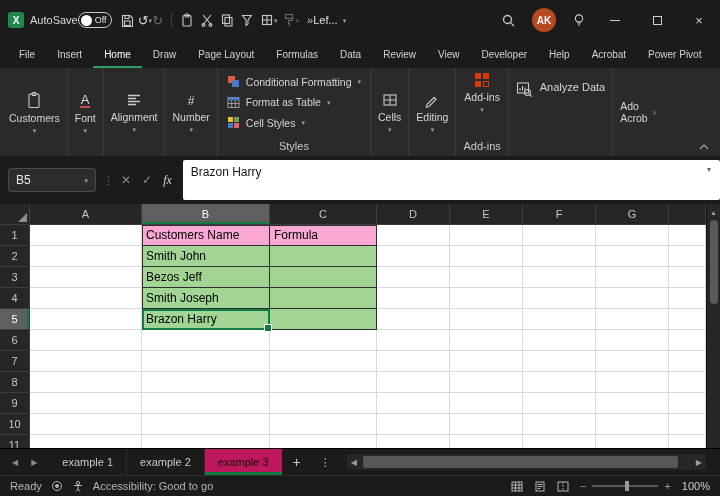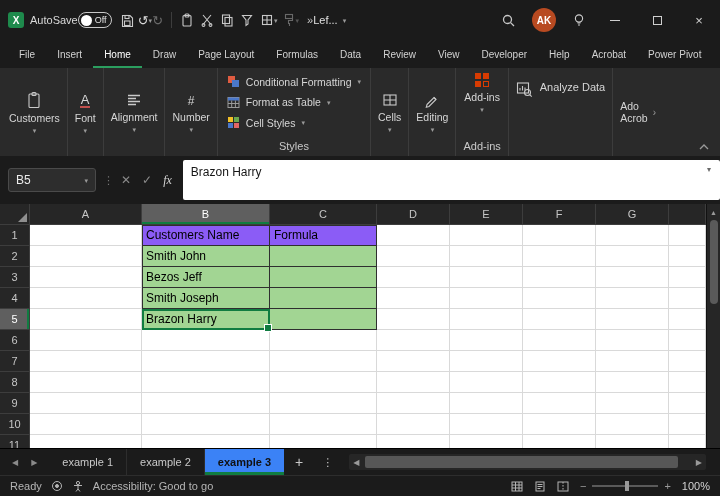--- a/index.html
+++ b/index.html
@@ -44,34 +44,34 @@
   
   .sheetzone{position:relative;height:244px;background:#1b1b1b}
   .grid-wrap{position:absolute;left:0;top:0;right:14px;bottom:0;overflow:hidden;background:#fff}
   .grid{display:grid;grid-auto-rows:21px;position:relative}
   .corner{position:relative;background:#262626;border-right:1px solid #3d3d3d;border-bottom:1px solid #3d3d3d}
   .tri{position:absolute;right:2px;bottom:2px;width:0;height:0;border-bottom:9px solid #8f8f8f;border-left:9px solid transparent}
   .chdr,.rhdr{background:#262626;color:#c6c6c6;font-size:11px;display:flex;align-items:center;justify-content:center;border-right:1px solid #3d3d3d;border-bottom:1px solid #3d3d3d}
   .chdr.sel{background:#5f5f5f;color:#fff;box-shadow:inset 0 -2px 0 #107C41}
   .rhdr.sel{background:#5f5f5f;color:#fff;box-shadow:inset -2px 0 0 #107C41}
   .cell{background:#fff;border-right:1px solid #d9d9d9;border-bottom:1px solid #d9d9d9;font-size:12px;color:#1a1a1a;display:flex;align-items:center;padding:0 4px;white-space:nowrap;overflow:hidden}
-  .cell.c-orange{background:#8b5cf6;border-color:#2f2f2f;color:#000}
+  .cell.c-orange{background:#f9a8d4;border-color:#2f2f2f;color:#000}
   .cell.c-green{background:#A2D593;border-color:#2f2f2f;color:#000}
   .overlay{position:absolute;pointer-events:none}
   .range-border{border:1px solid #2f2f2f}
   .sel-border{border:2px solid #107C41}
   .sel-border::after{content:"";position:absolute;right:-4px;bottom:-4px;width:6px;height:6px;background:#107C41;border:1px solid #fff}
   .vscroll{position:absolute;right:0;top:0;bottom:0;width:14px;background:#262626;border-left:1px solid #111;display:flex;flex-direction:column;align-items:center}
   .vs-btn{height:16px;width:100%;display:flex;align-items:center;justify-content:center;color:#9a9a9a;font-size:7px}
   .vs-thumb{width:8px;height:84px;background:#5a5a5a;border-radius:4px}
   
   .stabbar{height:27px;display:flex;align-items:stretch;background:#1b1b1b;border-top:1px solid #000}
   .snav{display:flex;align-items:center;gap:13px;padding:0 12px;color:#8a8a8a;font-size:8px}
   .stab{padding:0 13px;display:flex;align-items:center;font-size:11px;color:#c9c9c9;border-right:1px solid #2d2d2d;white-space:nowrap}
-  .stab.active{background:#3b82f6;color:#111;font-weight:bold;box-shadow:inset 0 -3px 0 #107C41;border-right:none}
+  .stab.active{background:#be185d;color:#111;font-weight:normal;box-shadow:inset 0 -3px 0 #107C41;border-right:none}
   .addsheet{padding:0 11px;display:flex;align-items:center;color:#c9c9c9;font-size:14px}
   .sopts{padding:0 8px;display:flex;align-items:center;color:#c9c9c9;font-size:11px}
   .hscroll{flex:1;margin:5px 14px 5px 8px;background:#262626;border-radius:2px;position:relative;display:flex;align-items:center;justify-content:space-between;padding:0 4px;color:#9a9a9a;font-size:8px}
   .h-thumb{position:absolute;left:16px;right:28px;top:2px;bottom:2px;background:#575757;border-radius:2px}
   
   .statusbar{height:21px;display:flex;align-items:center;background:#1b1b1b;border-top:1px solid #2d2d2d;padding:0 10px;gap:9px;color:#b5b5b5;font-size:11px}
   .sb-right{margin-left:auto;display:flex;align-items:center;gap:11px}
   .slider{display:flex;align-items:center;gap:6px;color:#9a9a9a;font-size:11px}
   .slider .track{width:66px;height:2px;background:#5a5a5a;position:relative}
   .slider .sknob{position:absolute;left:50%;top:-4px;width:4px;height:10px;background:#9a9a9a}

